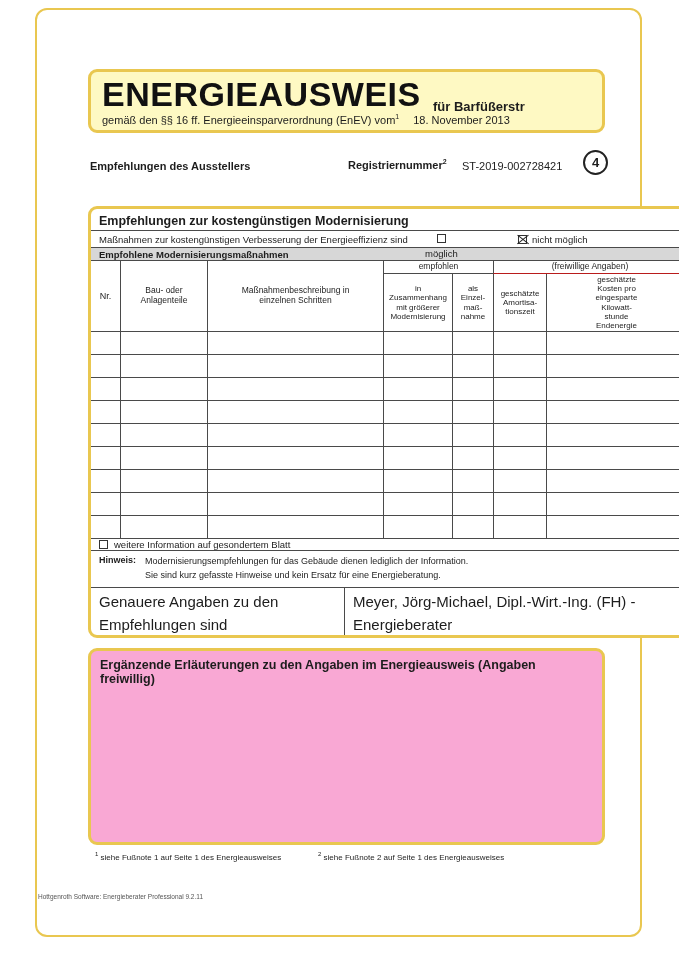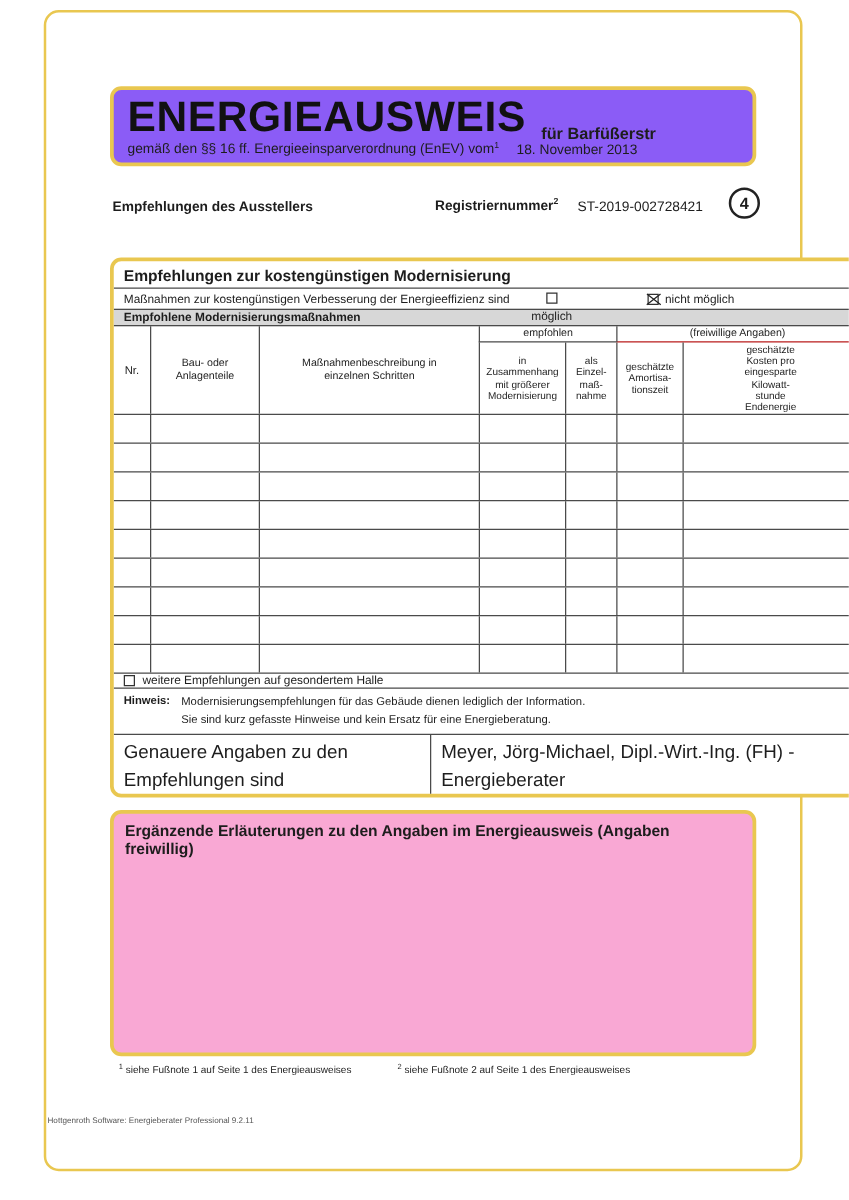--- a/index.html
+++ b/index.html
@@ -15,21 +15,21 @@
 
   
   .outer-frame {
     position:absolute; left:35px; top:8px; width:607px; height:929px;
     border:2px solid #e9c750; border-radius:12px;
   }
 
   
   .title-box {
     position:absolute; left:88px; top:69px; width:517px; height:64px;
-    border:3px solid #e9c750; border-radius:9px; background:#8b5cf6;
+    border:3px solid #e9c750; border-radius:9px; background:#fef9c3;
   }
   .main-title {
     position:absolute; left:11px; top:5px;
     font-size:34px; font-weight:bold; letter-spacing:0.5px; color:#111;
     line-height:1;
   }
   .title-suffix {
     position:absolute; left:342px; top:27px;
     font-size:13px; font-weight:bold;
   }
@@ -283,21 +283,21 @@
           <div></div>
           <div></div>
           <div></div>
           <div></div>
           <div></div>
         </div>
       </div>
 
     <div class="weitere-row">
       <span class="cb"></span>
-      <span>weitere Empfehlungen auf gesondertem Halle</span>
+      <span>weitere Information auf gesondertem Blatt</span>
     </div>
 
     <div class="hinweis-row">
       <span class="hinweis-label">Hinweis:</span>
       <span class="hinweis-text pre">Modernisierungsempfehlungen für das Gebäude dienen lediglich der Information.
 Sie sind kurz gefasste Hinweise und kein Ersatz für eine Energieberatung.</span>
     </div>
 
     <div class="genauere-row">
       <div class="gen-left pre">Genauere Angaben zu den Empfehlungen sind

